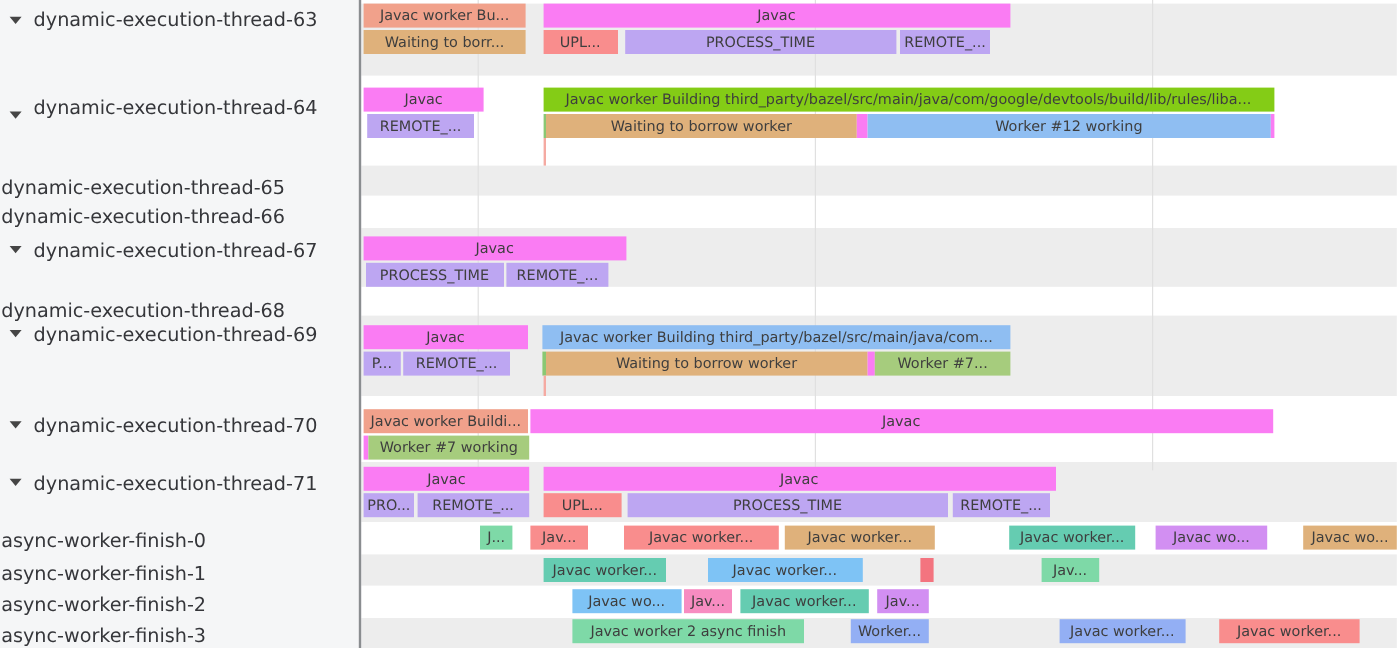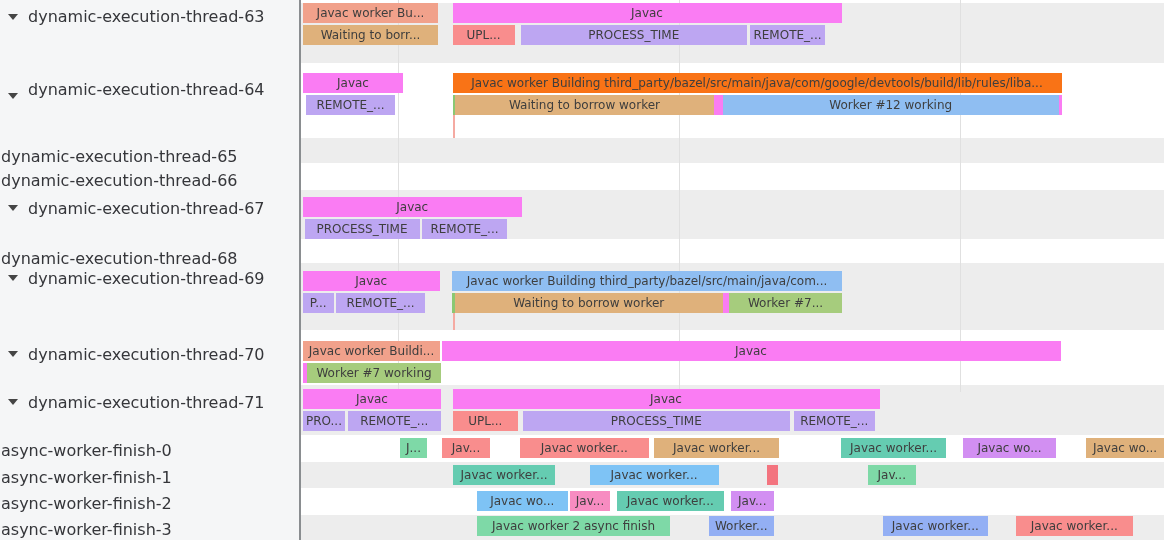--- a/index.html
+++ b/index.html
@@ -43,21 +43,21 @@
       </div>
       <div class="bar" style="left: 520.5px; width: 226.5px; top: 25px; background: rgb(189, 166, 242);">
         <span>PROCESS_TIME</span>
       </div>
       <div class="bar" style="left: 750px; width: 75px; top: 25px; background: rgb(189, 166, 242);">
         <span>REMOTE_...</span>
       </div>
       <div class="bar" style="left: 303px; width: 100px; top: 72.5px; background: rgb(250, 124, 243);">
         <span>Javac</span>
       </div>
-      <div class="bar" style="left: 452.5px; width: 609px; top: 72.5px; background: #f97316;">
+      <div class="bar" style="left: 452.5px; width: 609px; top: 72.5px; background: #84cc16;">
         <span>Javac worker Building third_party/bazel/src/main/java/com/google/devtools/build/lib/rules/liba...</span>
       </div>
       <div class="bar" style="left: 306px; width: 89px; top: 94.5px; background: rgb(189, 166, 242);">
         <span>REMOTE_...</span>
       </div>
       <div class="bar" style="left: 452.5px; width: 2.5px; top: 94.5px; background: rgb(138, 200, 115);"></div>
       <div class="bar" style="left: 455px; width: 259px; top: 94.5px; background: rgb(223, 177, 123);">
         <span>Waiting to borrow worker</span>
       </div>
       <div class="bar" style="left: 714px; width: 8.5px; top: 94.5px; background: rgb(250, 124, 243);"></div>

